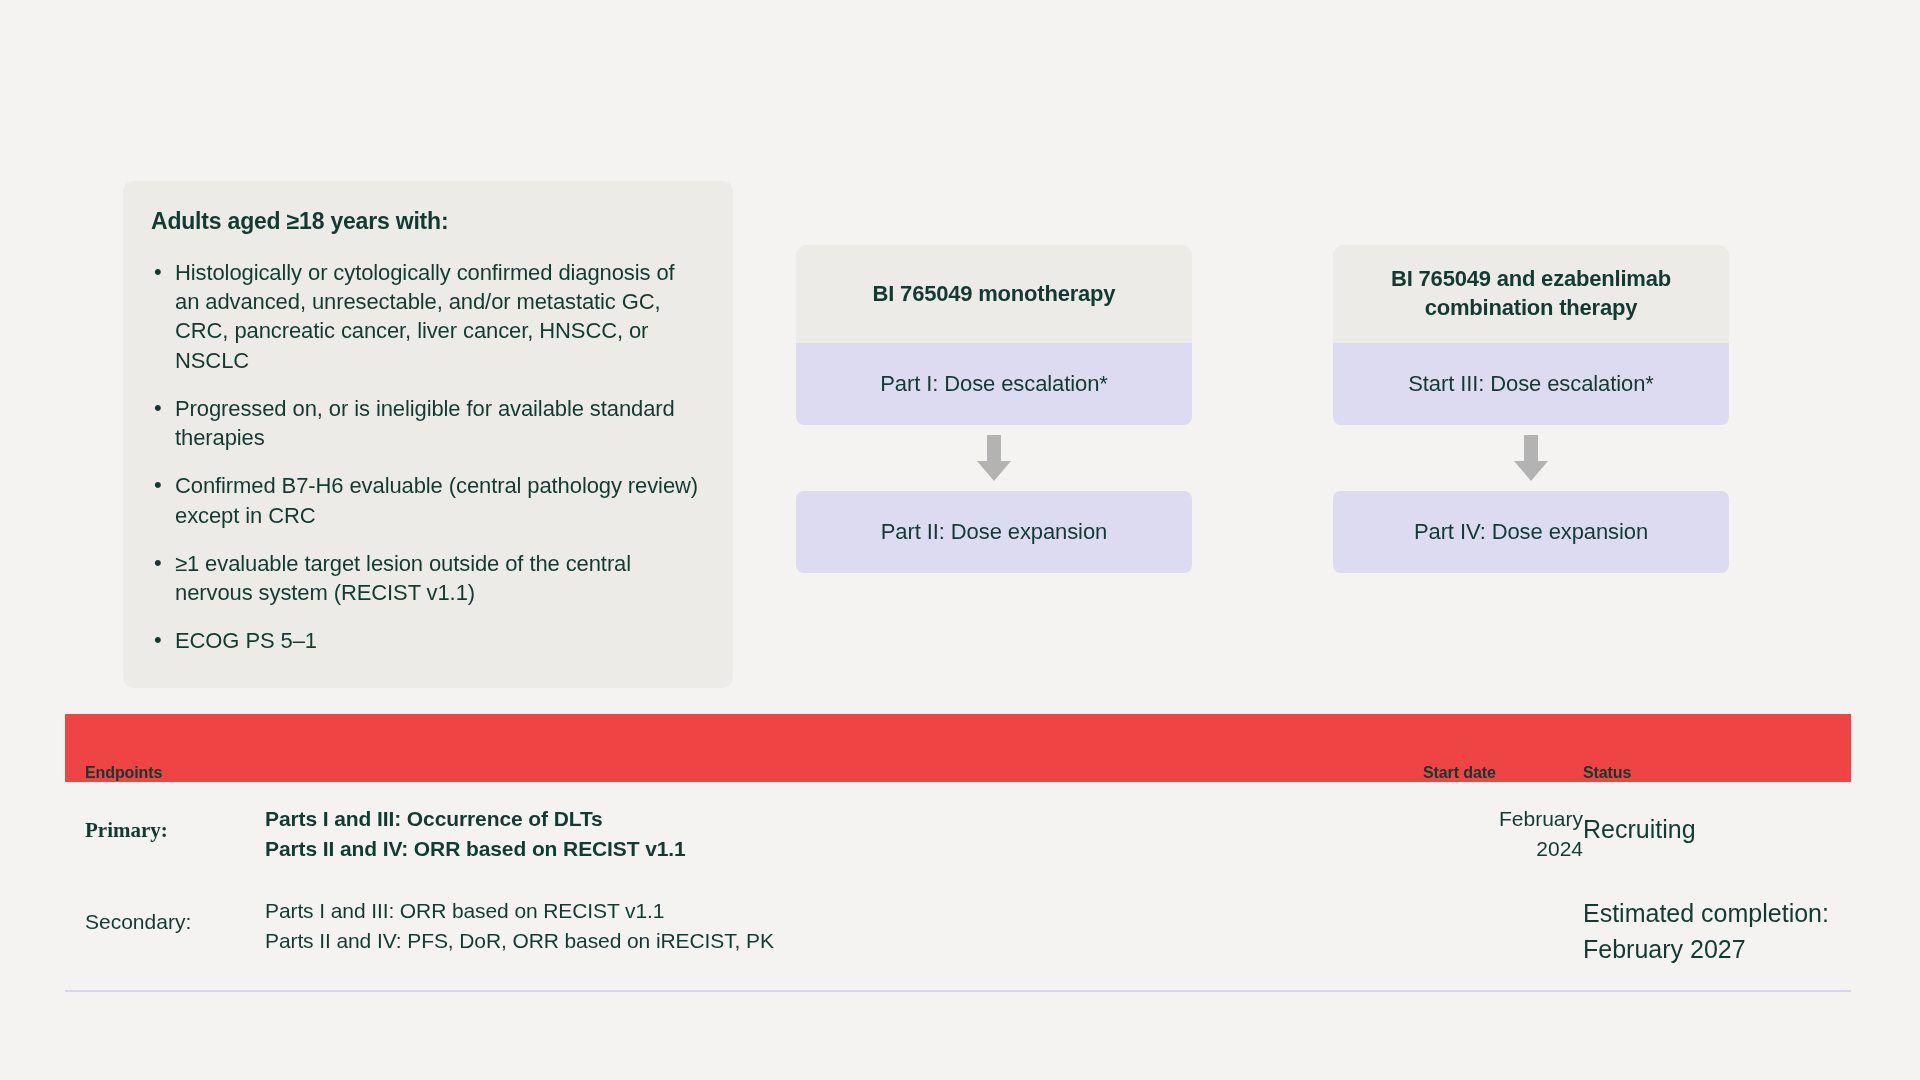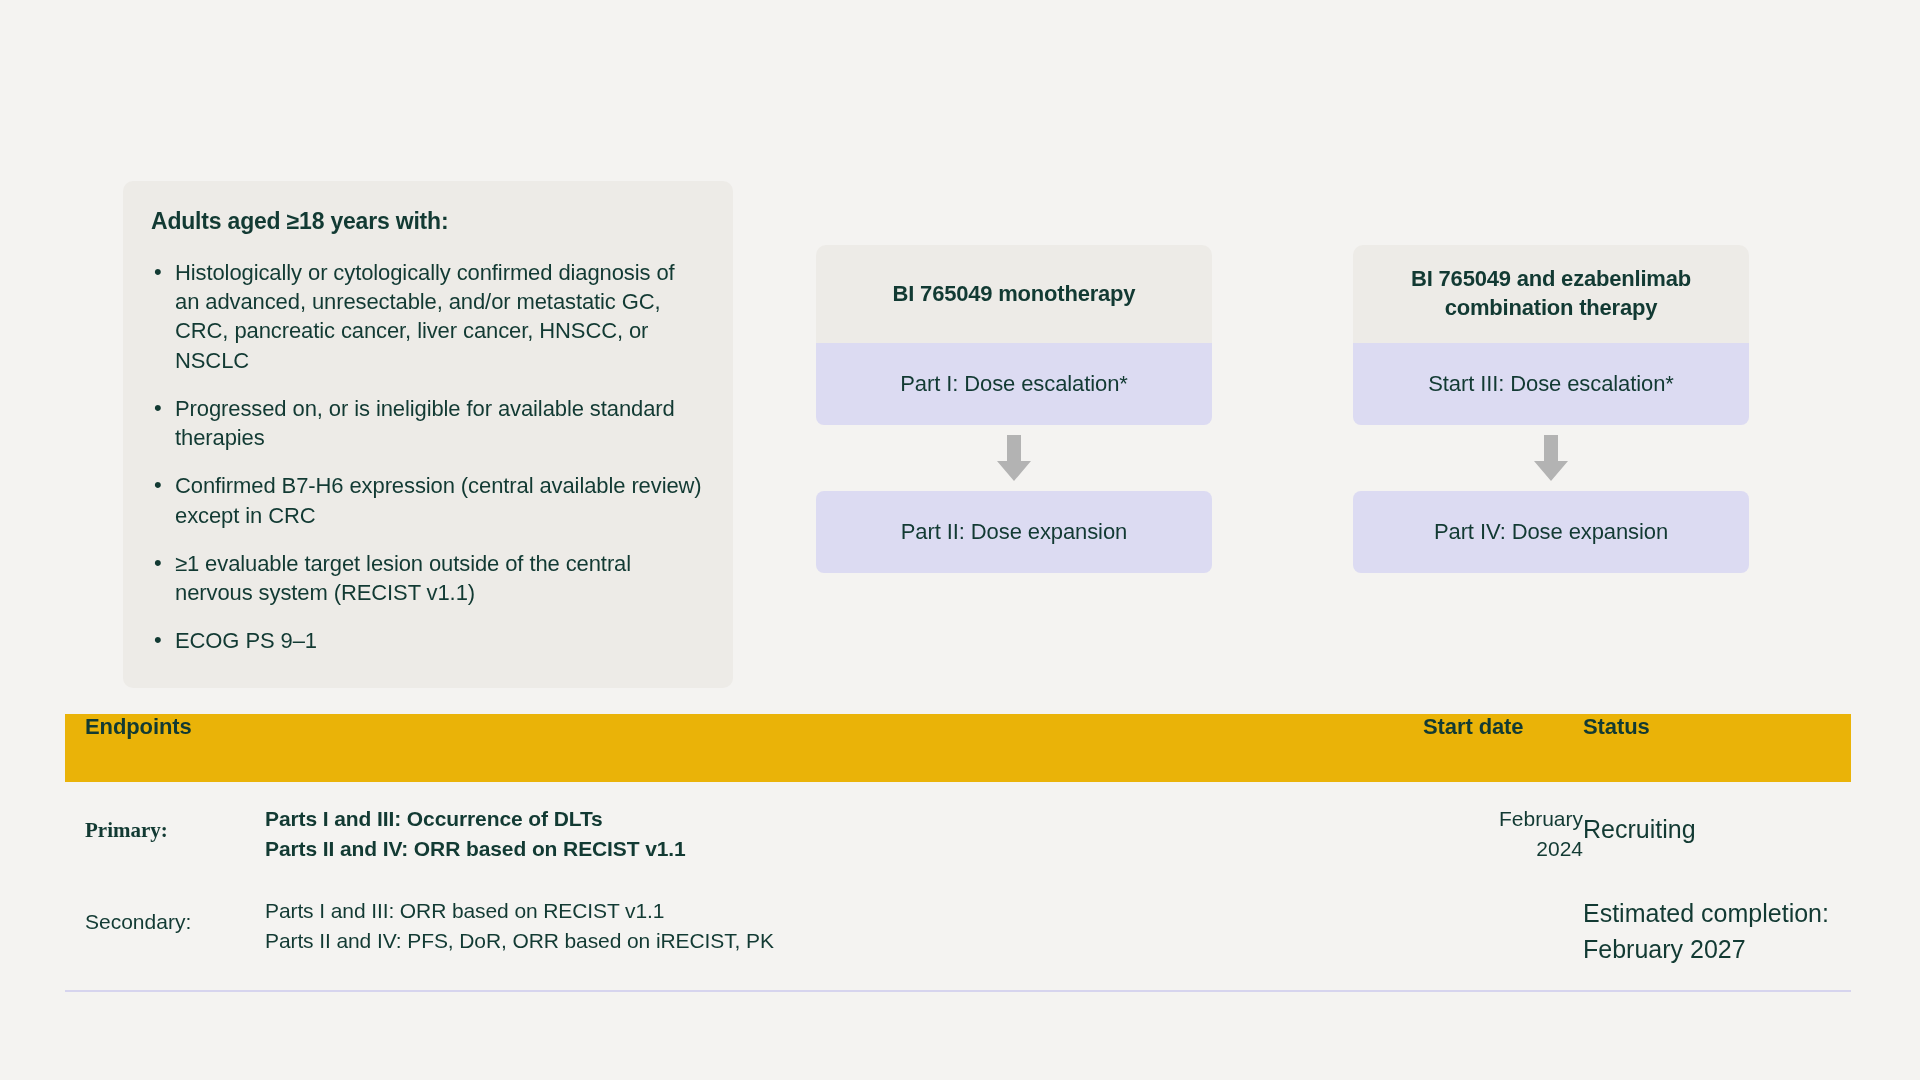--- a/index.html
+++ b/index.html
@@ -52,21 +52,21 @@
     position: absolute;
     left: 3px;
     top: -1px;
     font-size: 22px;
     line-height: 1.33;
   }
 
   
   #arms-area {
     position: absolute;
-    left: 816px;
+    left: 796px;
     top: 245px;
     display: flex;
     gap: 141px;
   }
   .arm-column {
     width: 396px;
     display: flex;
     flex-direction: column;
   }
   .arm-header {
@@ -113,25 +113,25 @@
   }
 
   
   #endpoints-table {
     position: absolute;
     left: 65px;
     top: 714px;
     width: 1786px;
   }
   #table-header-row {
-    background: #eab308;
+    background: #ef4444;
     height: 68px;
     display: flex;
-    align-items: flex-start;
-    font-size: 22px;
+    align-items: flex-end;
+    font-size: 16px;
     font-weight: bold;
     letter-spacing: -0.1px;
   }
   .col-endpoints { width: 1358px; padding-left: 20px; box-sizing: border-box; }
   .col-startdate { width: 160px; }
   .col-status    { width: 268px; }
 
   .table-row {
     display: flex;
     align-items: flex-start;
@@ -182,29 +182,29 @@
     <li class="criteria-item">
       <span class="criteria-bullet">•</span>
       <span>Histologically or cytologically confirmed diagnosis of an advanced, unresectable, and/or metastatic GC, CRC, pancreatic cancer, liver cancer, HNSCC, or NSCLC</span>
     </li>
     <li class="criteria-item">
       <span class="criteria-bullet">•</span>
       <span>Progressed on, or is ineligible for available standard therapies</span>
     </li>
     <li class="criteria-item">
       <span class="criteria-bullet">•</span>
-      <span>Confirmed B7-H6 expression (central available review) except in CRC</span>
+      <span>Confirmed B7-H6 evaluable (central pathology review) except in CRC</span>
     </li>
     <li class="criteria-item">
       <span class="criteria-bullet">•</span>
       <span>≥1 evaluable target lesion outside of the central nervous system (RECIST v1.1)</span>
     </li>
     <li class="criteria-item">
       <span class="criteria-bullet">•</span>
-      <span>ECOG PS 9–1</span>
+      <span>ECOG PS 5–1</span>
     </li>
   </ul>
 </div>
 
 <div id="arms-area">
 
   <div class="arm-column">
     <div class="arm-header">BI 765049 monotherapy</div>
     <div class="arm-step first">Part I: Dose escalation*</div>
     <div class="arrow-wrap">

